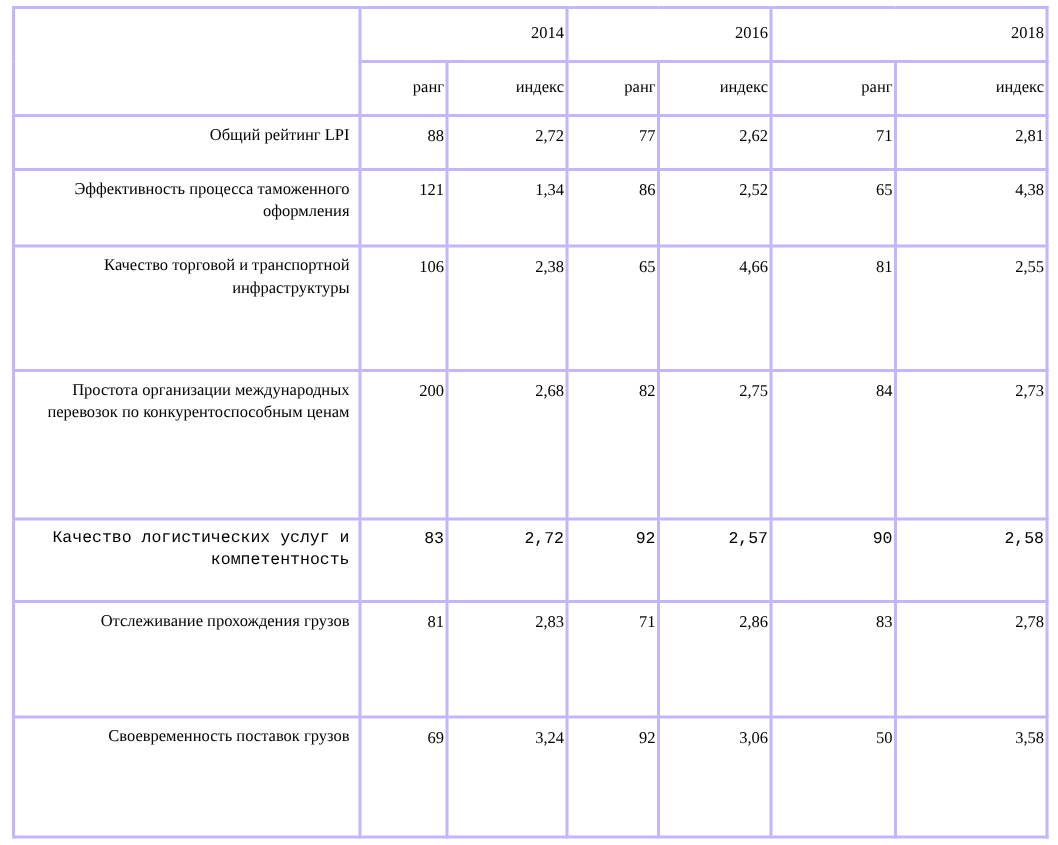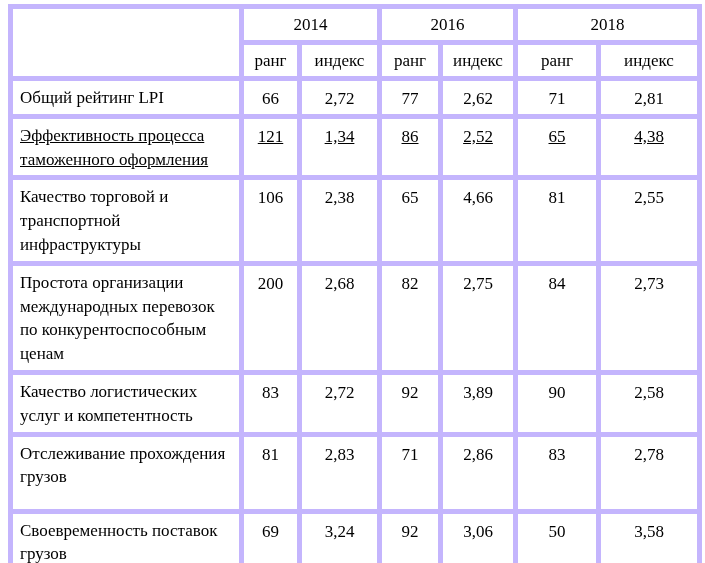--- a/index.html
+++ b/index.html
@@ -13,27 +13,28 @@
   }
   .lpi-table {
     position: absolute;
     left: 8px;
     top: 4px;
     border-collapse: collapse;
     table-layout: fixed;
     width: 689px;
   }
   .lpi-table td, .lpi-table th {
-    border: 5px solid #c4b5fd;
+    border: 2px solid #c4b5fd;
     font-family: "Liberation Serif", serif;
-    font-size: 17px;
+    font-size: 11px;
     font-weight: normal;
     line-height: 1.4;
     box-sizing: border-box;
     overflow: hidden;
+    text-align: right;
   }
   
   .col-label  { width: 231px; }
   .col-r14    { width: 58px;  }
   .col-i14    { width: 80px;  }
   .col-r16    { width: 61px;  }
   .col-i16    { width: 75px;  }
   .col-r18    { width: 83px;  }
   .col-i18    { width: 101px; }
   
@@ -57,24 +58,24 @@
     vertical-align: top;
     padding: 5px 6px 4px 7px;
   }
   .num-cell {
     text-align: center;
     vertical-align: top;
     padding-top: 6px;
   }
   
   .h-r0 td { height: 36px; }
-  .h-r1 td { height: 51px; text-decoration: underline; }
+  .h-r1 td { height: 51px; }
   .h-r2 td { height: 83px; margin-left: 26px; }
   .h-r3 td { height: 99px; }
-  .h-r4 td { height: 55px; }
+  .h-r4 td { height: 55px; font-family: Liberation Mono, monospace; }
   .h-r5 td { height: 77px; }
   .h-r6 td { height: 80px; }
 </style>
 </head>
 <body>
 
 <table class="lpi-table">
   <colgroup>
     <col class="col-label">
     <col class="col-r14">
@@ -97,21 +98,21 @@
     <td class="sub-cell">ранг</td>
     <td class="sub-cell">индекс</td>
     <td class="sub-cell">ранг</td>
     <td class="sub-cell">индекс</td>
     <td class="sub-cell">ранг</td>
     <td class="sub-cell">индекс</td>
   </tr>
 
   <tr class="h-r0">
     <td class="label-cell">Общий рейтинг LPI</td>
-    <td class="num-cell">66</td>
+    <td class="num-cell">88</td>
     <td class="num-cell">2,72</td>
     <td class="num-cell">77</td>
     <td class="num-cell">2,62</td>
     <td class="num-cell">71</td>
     <td class="num-cell">2,81</td>
   </tr>
 
   <tr class="h-r1">
     <td class="label-cell">Эффективность процесса таможенного оформления</td>
     <td class="num-cell">121</td>
@@ -140,21 +141,21 @@
     <td class="num-cell">2,75</td>
     <td class="num-cell">84</td>
     <td class="num-cell">2,73</td>
   </tr>
 
   <tr class="h-r4">
     <td class="label-cell">Качество логистических услуг и компетентность</td>
     <td class="num-cell">83</td>
     <td class="num-cell">2,72</td>
     <td class="num-cell">92</td>
-    <td class="num-cell">3,89</td>
+    <td class="num-cell">2,57</td>
     <td class="num-cell">90</td>
     <td class="num-cell">2,58</td>
   </tr>
 
   <tr class="h-r5">
     <td class="label-cell">Отслеживание прохождения грузов</td>
     <td class="num-cell">81</td>
     <td class="num-cell">2,83</td>
     <td class="num-cell">71</td>
     <td class="num-cell">2,86</td>

